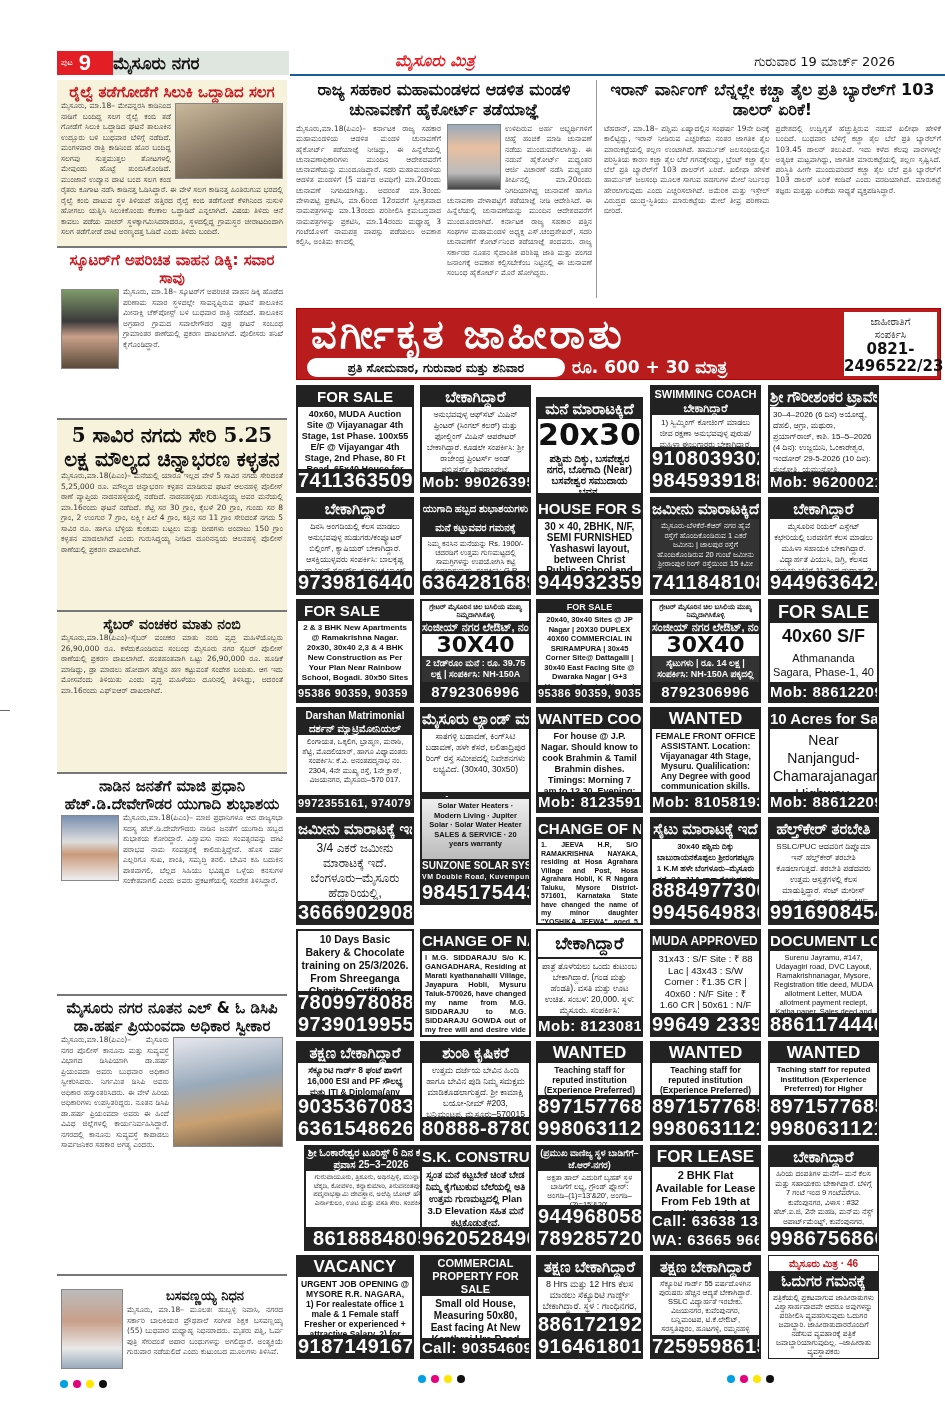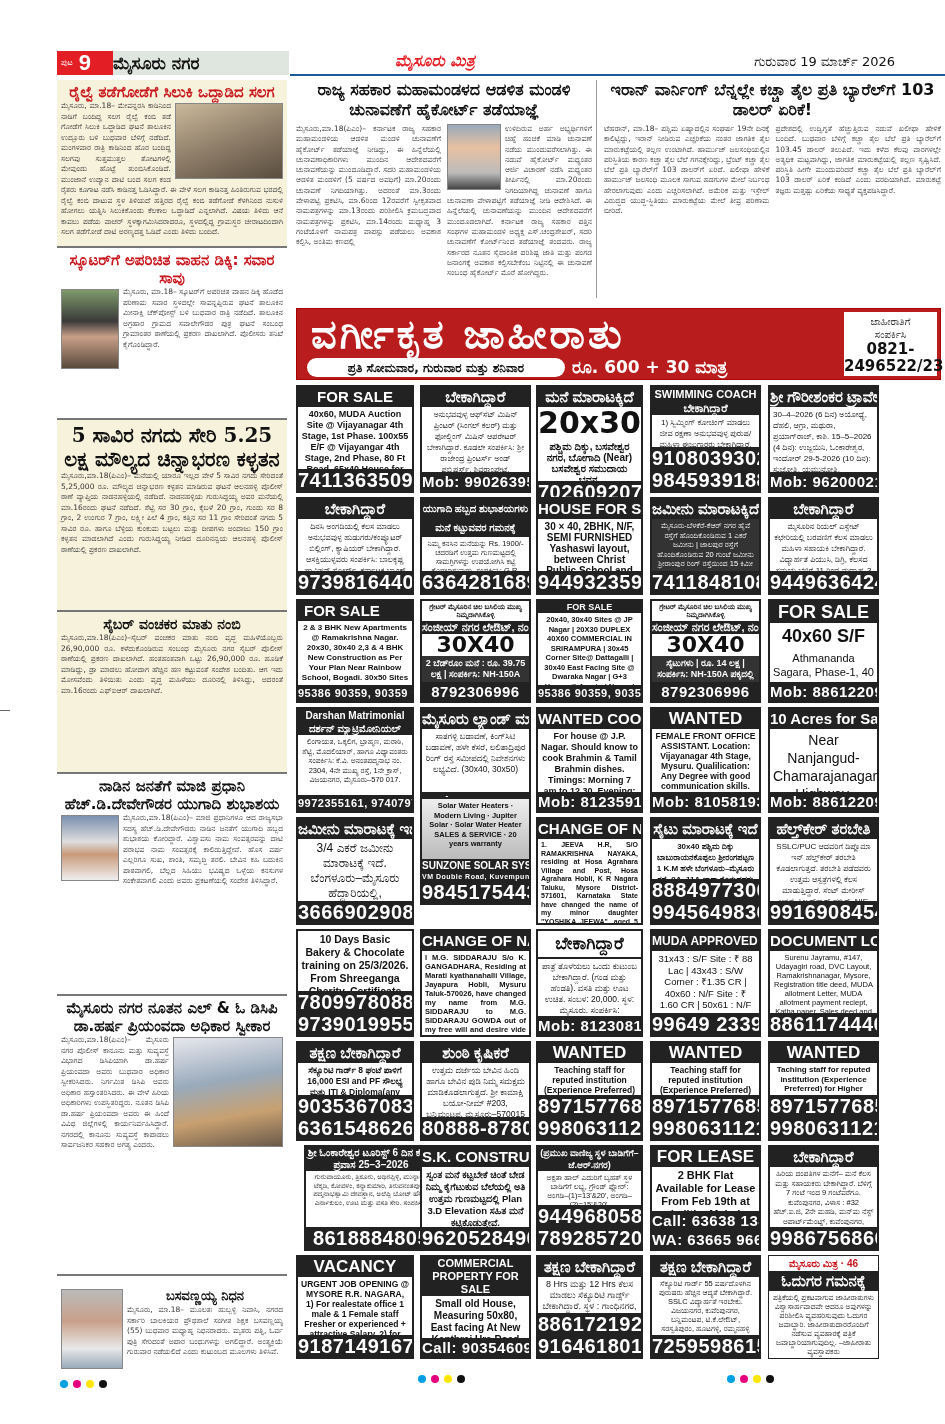--- a/index.html
+++ b/index.html
@@ -142,21 +142,21 @@
   <div class="ad" style="left:0;top:0;width:118px;height:108px">
     <div class="h">FOR SALE</div>
       <div class="b">40x60, MUDA Auction Site @ Vijayanagar 4th Stage, 1st Phase. 100x55 E/F @ Vijayangar 4th Stage, 2nd Phase, 80 Ft Road. 65x40 House for Sale at Yadavagiri 4th Cross. 10 Acres Land near Talakad</div>
       <div class="f">7411363509</div>
     </div>
   <div class="ad" style="left:124px;top:0;width:111px;height:108px">
     <div class="h">ಬೇಕಾಗಿದ್ದಾರೆ</div>
       <div class="b" style="font-weight:normal;font-size:8px">ಅನುಭವವುಳ್ಳ ಆಫ್‌ಸೆಟ್ ಮಿಷಿನ್ ಪ್ರಿಂಟರ್ (ಸಿಂಗಲ್ ಕಲರ್) ಮತ್ತು ಫೋಲ್ಡಿಂಗ್ ಮಿಷಿನ್ ಆಪರೇಟರ್ ಬೇಕಾಗಿದ್ದಾರೆ. ಕೂಡಲೇ ಸಂಪರ್ಕಿಸಿ: ಶ್ರೀ ರಾಜೇಂದ್ರ ಪ್ರಿಂಟರ್ಸ್ ಅಂಡ್ ಪಬ್ಲಿಷರ್ಸ್, ಶಿವರಾಂಪೇಟೆ, ಮೈಸೂರು-570 001</div>
       <div class="f sm">Mob: 9902639593</div>
     </div>
-  <div class="ad" style="left:240px;top:0;width:107px;height:120px">
+  <div class="ad" style="left:240px;top:12px;width:107px;height:120px">
     <div class="h">ಮನೆ ಮಾರಾಟಕ್ಕಿದೆ</div>
       <div class="big" style="text-align:center">20x30</div>
       <div class="b" style="font-size:10px">ಪಶ್ಚಿಮ ದಿಕ್ಕು, ಬಸವೇಶ್ವರ ನಗರ, ಬೋಗಾದಿ (Near) ಬಸವೇಶ್ವರ ಸಮುದಾಯ ಭವನ,</div>
       <div class="f">7026092072</div>
     </div>
   <div class="ad" style="left:354px;top:0;width:111px;height:108px">
     <div class="h" style="font-size:11px;line-height:14px;white-space:normal">SWIMMING COACH ಬೇಕಾಗಿದ್ದಾರೆ</div>
       <div class="b" style="font-weight:normal;font-size:8px">1) ಸ್ವಿಮ್ಮಿಂಗ್ ಕೋಚಿಂಗ್ ಮಾಡಲು ಜೀವ ರಕ್ಷಣಾ ಅನುಭವವುಳ್ಳ ಪುರುಷ/ಮಹಿಳಾ ಈಜುಗಾರರು ಬೇಕಾಗಿದ್ದಾರೆ. ಸಂಬಳ : 25,000/– ಮಾತ್ರ 2) ಸೂಪರ್‌ವೈಸರ್ ಬೇಕಾಗಿದ್ದಾರೆ.</div>
       <div class="f">9108039302</div>
       <div class="f">9845939188</div>

